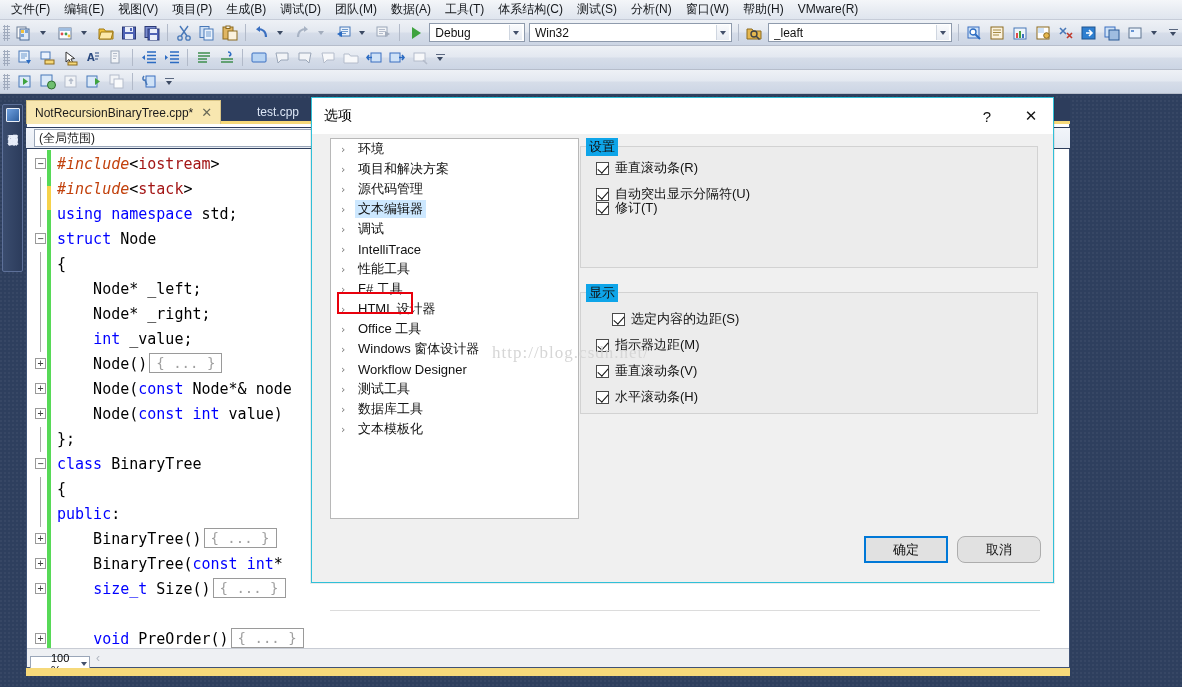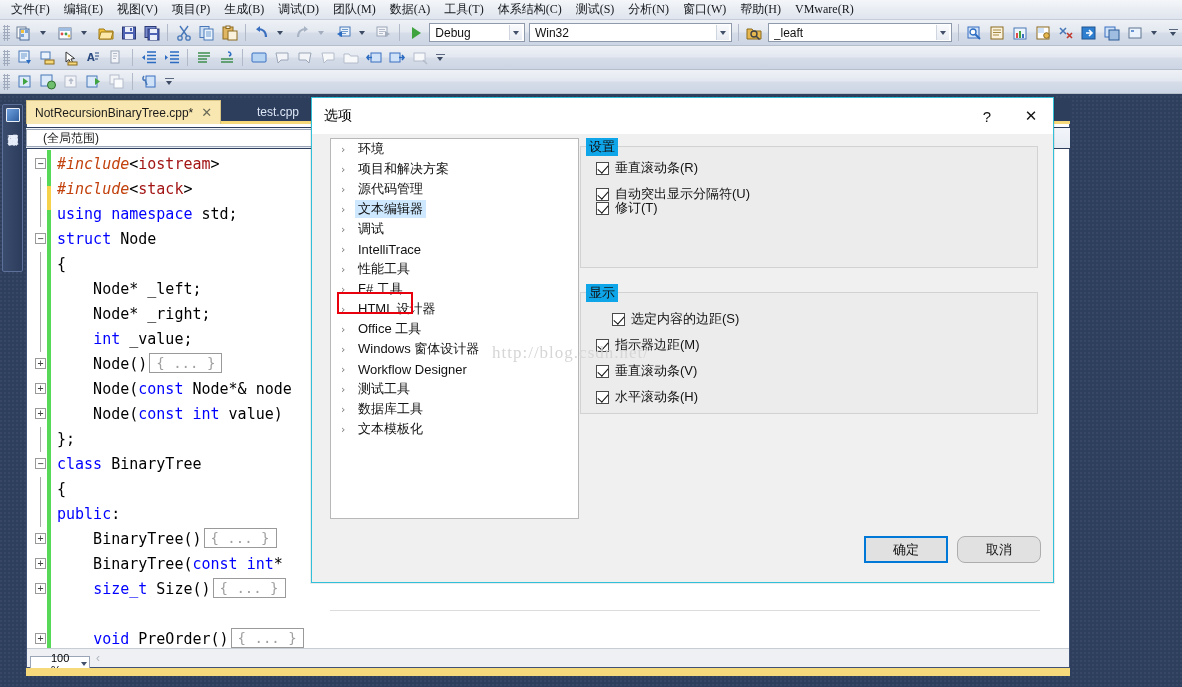--- a/index.html
+++ b/index.html
@@ -20,21 +20,21 @@
     background-image:
       radial-gradient(circle at 1px 1px, rgba(255,255,255,0.045) 1px, transparent 0);
     background-size: 4px 4px;
   }
 
   
   .menubar {
     position:absolute; left:0; top:0; width:1182px; height:20px;
     background: linear-gradient(to bottom, #f4f6f9 0%, #e9edf3 50%, #dfe5ee 100%);
     border-bottom:1px solid #c6ccd8;
-    display:flex; align-items:flex-end; padding-left:4px;font-family:Liberation Serif, serif;
+    display:flex; align-items:flex-end; padding-left:4px;
   }
   .menu-item {
     padding: 2px 7px 3px 7px;
     font-size: 12px; color:#15181c; white-space:nowrap; line-height:14px;
     cursor:default;
   }
 
   
   .toolbar {
     position:absolute; left:0; width:1182px;
@@ -115,22 +115,22 @@
   .tab.inactive { color:#dce6f5; }
   .tab-close { margin-left:8px; color:#6a6a58; font-size:13px; }
 
   .navbar-row {
     position:absolute; left:26px; top:127px; width:1044px; height:22px;
     background:linear-gradient(to bottom,#f2f5fa,#e7ecf4);
     border-bottom:1px solid #2d3d5c; border-top:1px solid #2d3d5c;
     display:flex; align-items:center;
   }
   .navbar-combo {
-    width:300px; height:18px; background:#fff;
-    border:1px solid #9aa6b8; display:flex; align-items:center; padding-left:16px;
+    margin-left:8px; width:300px; height:18px; background:#fff;
+    border:1px solid #9aa6b8; display:flex; align-items:center; padding-left:4px;
     font-size:12px; color:#1a1a1a;
   }
 
   .code-area {
     position:absolute; left:27px; top:150px; width:1042px; height:498px;
     background:#fff; overflow:hidden;
   }
   .chg-bar { position:absolute; left:20px; width:4px; background:#57d957; }
   .code-lines {
     position:absolute; left:30px; top:2px;

